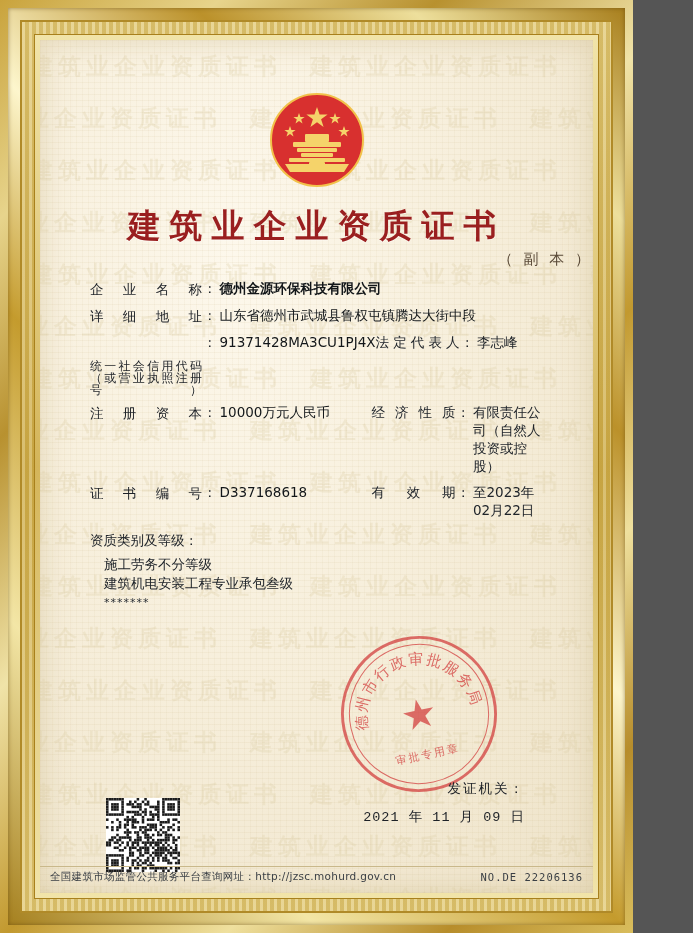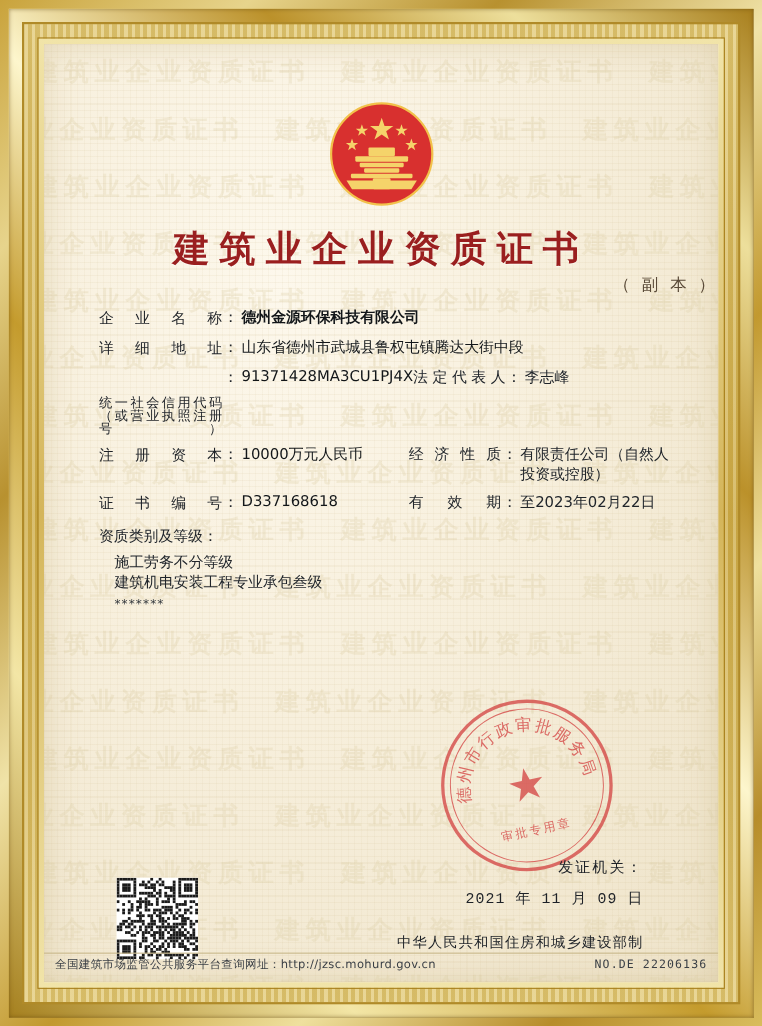--- a/index.html
+++ b/index.html
@@ -5,24 +5,24 @@
   html, body {
     margin: 0;
     padding: 0;
     background: #555;
   }
   body {
     font-family: "Liberation Sans", sans-serif;
   }
   .page {
     position: relative;
-    width: 693px;
+    width: 633px;
     height: 933px;
     overflow: hidden;
-    background: #1d4ed8;
+    background: #15803d;
   }
 
   
   .frame-outer {
     position: absolute;
     inset: 0;
     background:
       linear-gradient(135deg, #c9a33c 0%, #e7d48c 14%, #b8912f 28%, #f0e3a8 44%,
                       #c2992f 60%, #efe09e 74%, #b78d2b 88%, #d9bd5d 100%);
   }
@@ -403,21 +403,20 @@
         <text font-size="15" font-family="DejaVu Sans, sans-serif" fill="#d23a3a" letter-spacing="2">
           <textPath href="#arcpath" startOffset="50%" text-anchor="middle" id="sealArcText">德州市行政审批服务局</textPath>
         </text>
       </svg>
       <div class="seal-star">★</div>
       <div class="seal-sub">审批专用章</div>
     </div>
 
     <div class="issuer-row">发证机关：</div>
     <div class="issue-date">2021 年 11 月 09 日</div>
-    <div class="ministry">中华人民共和国住房和城乡建设部制</div>
 
     <div class="qr">
       <svg id="qrsvg" viewBox="0 0 29 29" width="74" height="74" aria-hidden="true">
           <rect width="29" height="29" fill="#ffffff"></rect>
           <rect x="0" y="0" width="1" height="1" fill="#1b1b1b"></rect>
           <rect x="1" y="0" width="1" height="1" fill="#1b1b1b"></rect>
           <rect x="2" y="0" width="1" height="1" fill="#1b1b1b"></rect>
           <rect x="3" y="0" width="1" height="1" fill="#1b1b1b"></rect>
           <rect x="4" y="0" width="1" height="1" fill="#1b1b1b"></rect>
           <rect x="5" y="0" width="1" height="1" fill="#1b1b1b"></rect>

